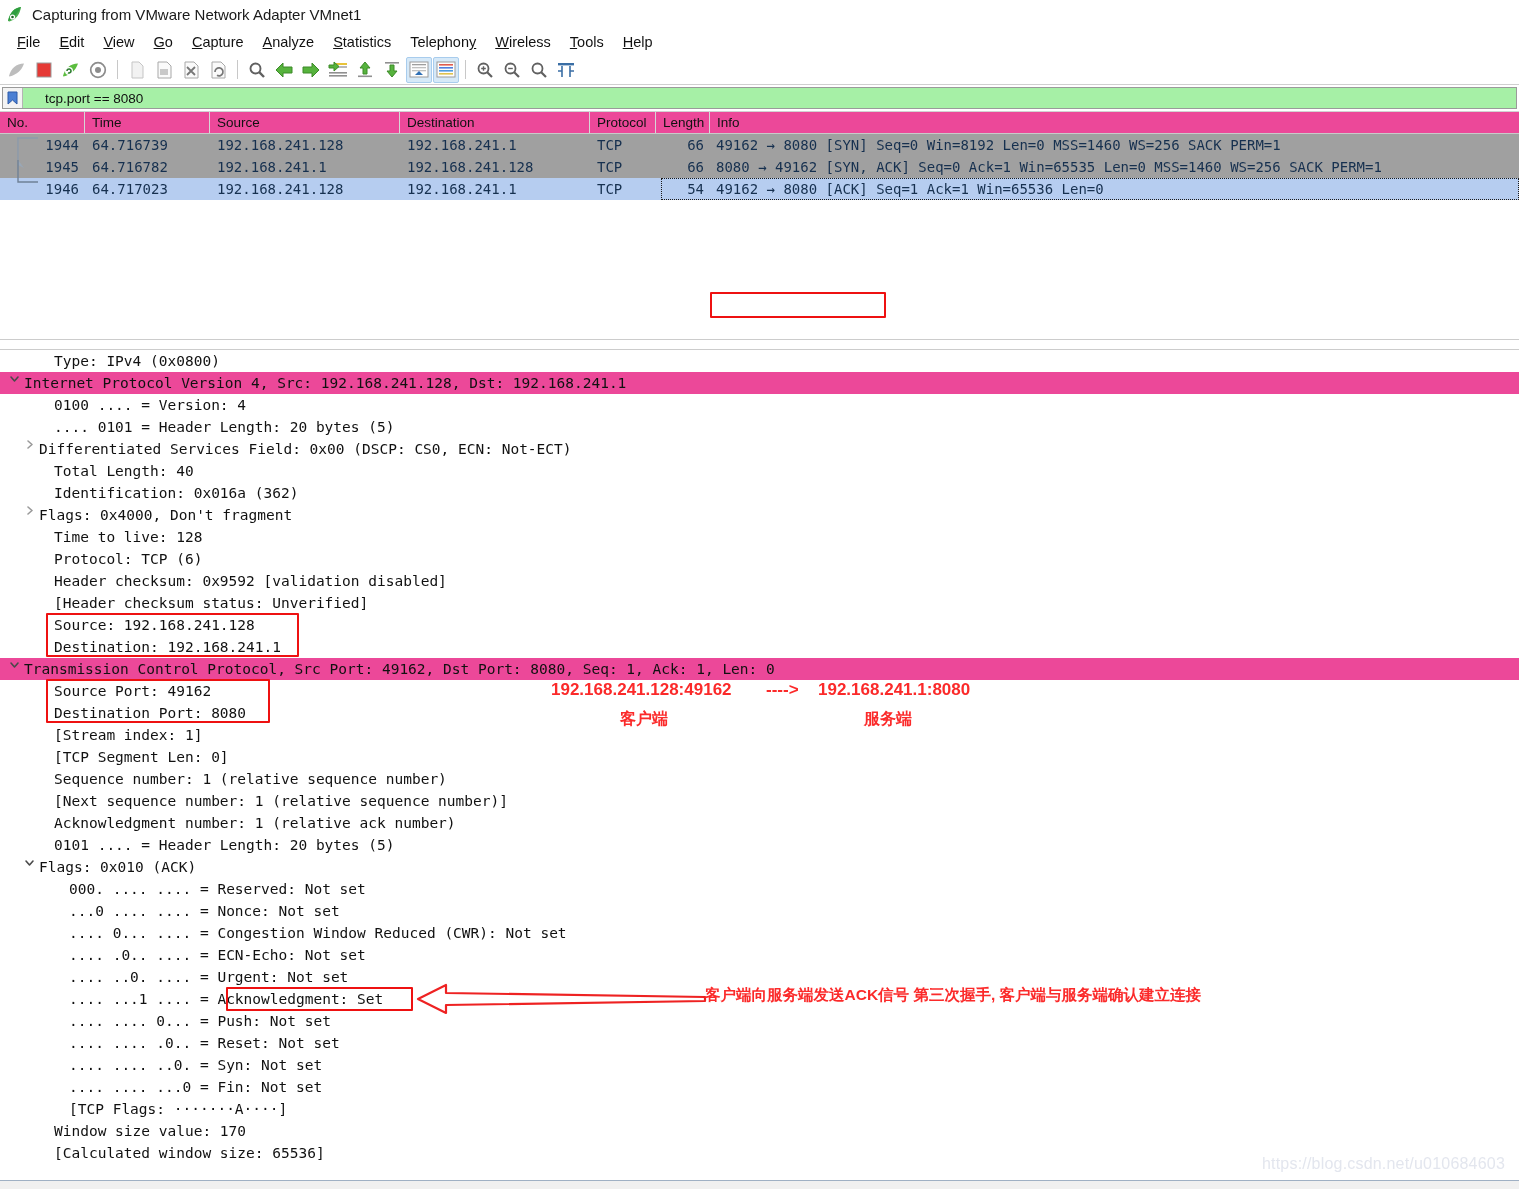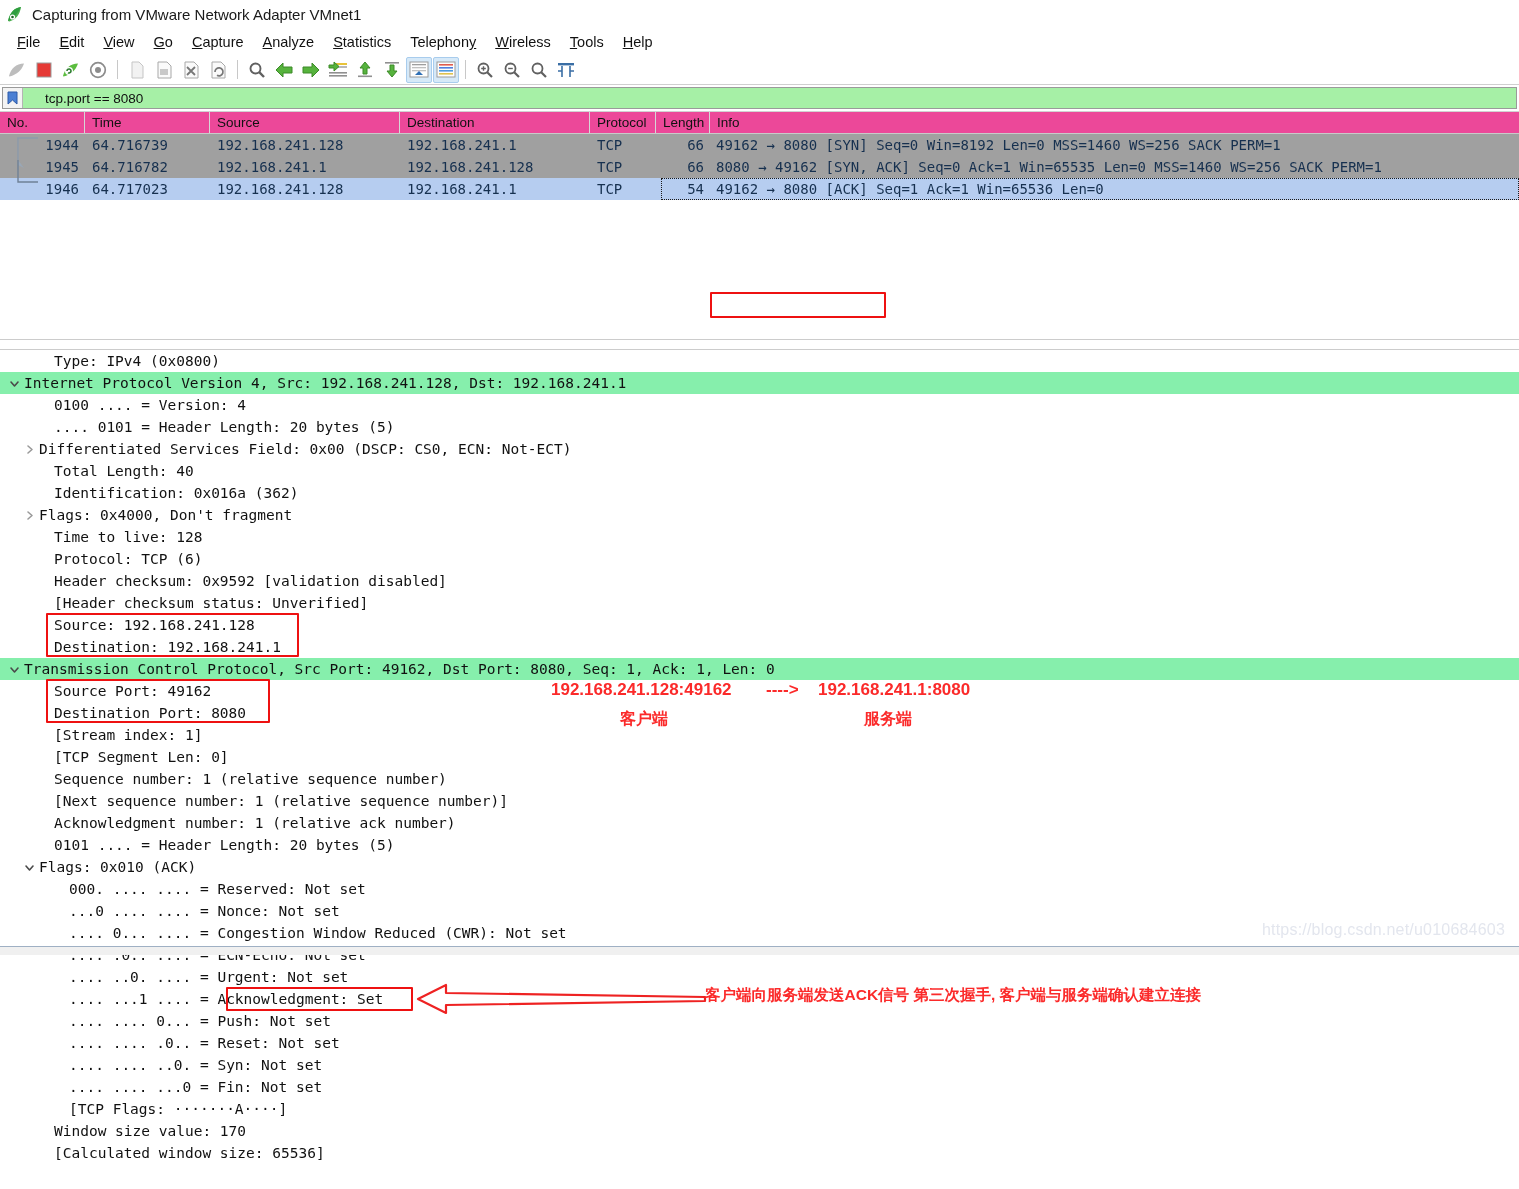--- a/index.html
+++ b/index.html
@@ -5,21 +5,21 @@
   * { box-sizing: border-box; }
   html, body {
     margin: 0; padding: 0;
     width: 1519px; height: 1189px;
     background: #ffffff;
     font-family: "Liberation Sans", sans-serif;
     overflow: hidden;
   }
   #app {
     position: relative;
-    width: 1519px; height: 955px;
+    width: 1519px; height: 1189px;
     background: #ffffff;
   }
 
   
   .titlebar {
     height: 29px;
     display: flex; align-items: center;
     padding-left: 6px;
     background: #ffffff;
     font-size: 15px;
@@ -153,24 +153,24 @@
     background: #ffffff;
     font-family: "DejaVu Sans Mono", monospace;
     font-size: 14.5px;
     color: #111;
     height: 830px;
     overflow: hidden;
   }
   .d-row {
     height: 22px;
     line-height: 22px;
-    display: flex; align-items: center;
+    display: flex; align-items: flex-start;
     white-space: nowrap;
   }
-  .d-row.hl { background: #86efac; }
+  .d-row.hl { background: #ec4899; }
   .d-arrow {
     width: 13px; height: 13px;
     flex: none;
     display: inline-flex; align-items: center; justify-content: center;
     margin-right: 3px;
   }
   .d-text { padding-left: 0; }
 
   
   .redbox {

